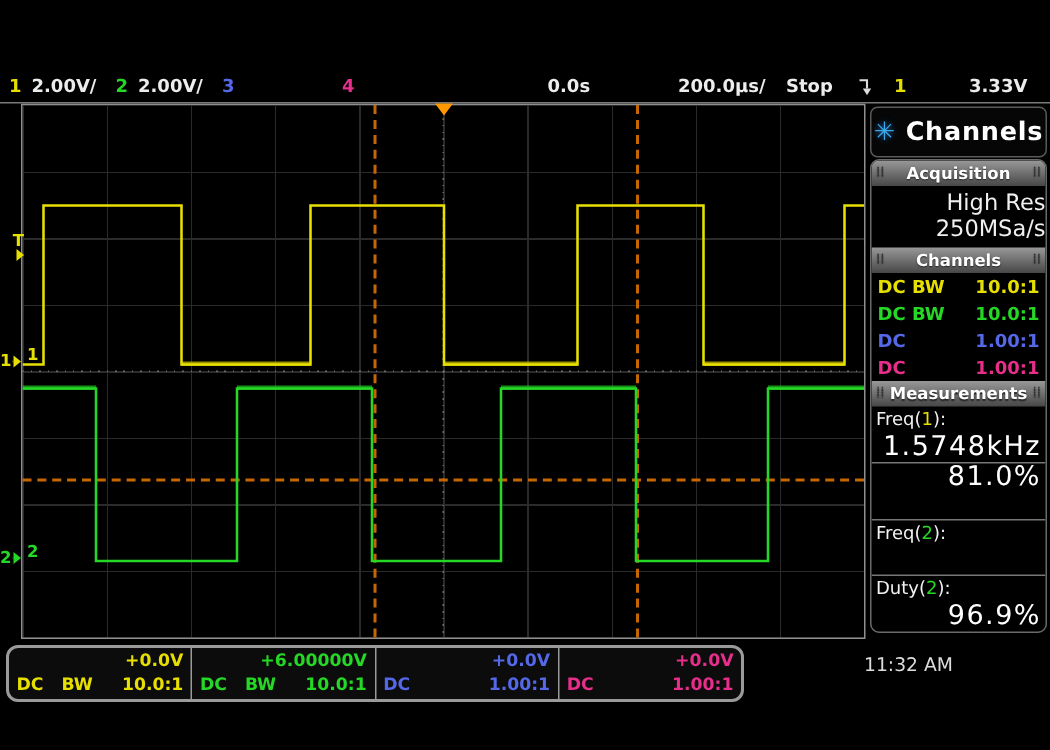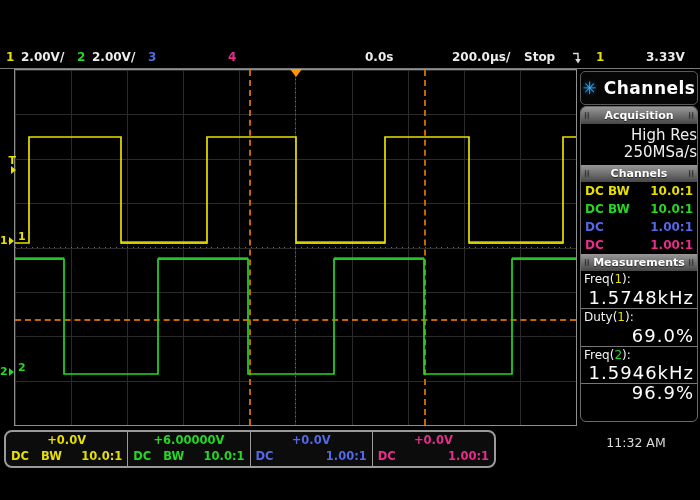--- a/index.html
+++ b/index.html
@@ -60,26 +60,26 @@
   .measrow{flex:1;padding:1px 3px 0;border-bottom:1px solid #777;display:flex;flex-direction:column;justify-content:space-between}
   .measrow:last-child{border-bottom:none}
   .measlabel{font-size:12px;color:#f2f2f2;line-height:15px}
   .measvalue{font-size:18px;color:#fff;text-align:right;line-height:16px;padding-bottom:2px;letter-spacing:1px}
 
   
   #bottombar{position:absolute;left:4px;top:430px;width:488px;height:34px;border:2px solid #9a9a9a;
      border-radius:8px;background:#0c0c0c;display:flex;overflow:hidden}
   .bcell{flex:1;padding:2px 5px 3px;border-right:1px solid #9a9a9a;display:flex;flex-direction:column;justify-content:space-between}
   .bcell:last-child{border-right:none}
-  .bofs{text-align:center;font-size:11.5px;font-weight:bold;line-height:13px}
+  .bofs{text-align:right;font-size:11.5px;font-weight:bold;line-height:13px}
   .brow{display:flex;font-size:11.5px;font-weight:bold;line-height:13px}
   .brow .bw{margin-left:12px}
   .brow .ratio{margin-left:auto}
 
-  #clock{position:absolute;left:576px;top:434px;width:120px;text-align:center;color:#dcdcdc;font-size:12.5px;line-height:18px}
+  #clock{position:absolute;left:576px;top:434px;width:120px;text-align:left;color:#dcdcdc;font-size:12.5px;line-height:18px}
 </style>
 </head>
 <body>
 
 <div id="screen">
 
 
   <div id="statusbar">
     <span class="c1" style="left:6px">1</span>
     <span class="wt" style="left:21px">2.00V/</span>
@@ -186,28 +186,27 @@
       <span class="grip gl">⁞⁞</span>
       <span>Measurements</span>
       <span class="grip gr">⁞⁞</span>
     </div>
     <div id="measlist">
       <div class="measrow">
         <div class="measlabel"><span>Freq(</span><span class="c1">1</span><span>):</span></div>
         <div class="measvalue">1.5748kHz</div>
       </div>
       <div class="measrow">
-        <div class="measlabel"><span>Duty(</span><span class="c1">1</span><span>):</span></div>
-        <div class="measvalue">69.0%</div>
+        <div class="measvalue">81.0%</div>
       </div>
       <div class="measrow">
         <div class="measlabel"><span>Freq(</span><span class="c2">2</span><span>):</span></div>
-        <div class="measvalue">1.5946kHz</div>
-      </div>
-      <div class="measrow">
+      </div>
+      <div class="measrow">
+        <div class="measlabel"><span>Duty(</span><span class="c2">2</span><span>):</span></div>
         <div class="measvalue">96.9%</div>
       </div>
     </div>
   </div>
 
   <div id="bottombar">
     <div class="bcell c1">
       <div class="bofs">+0.0V</div>
       <div class="brow">
         <span>DC</span>

